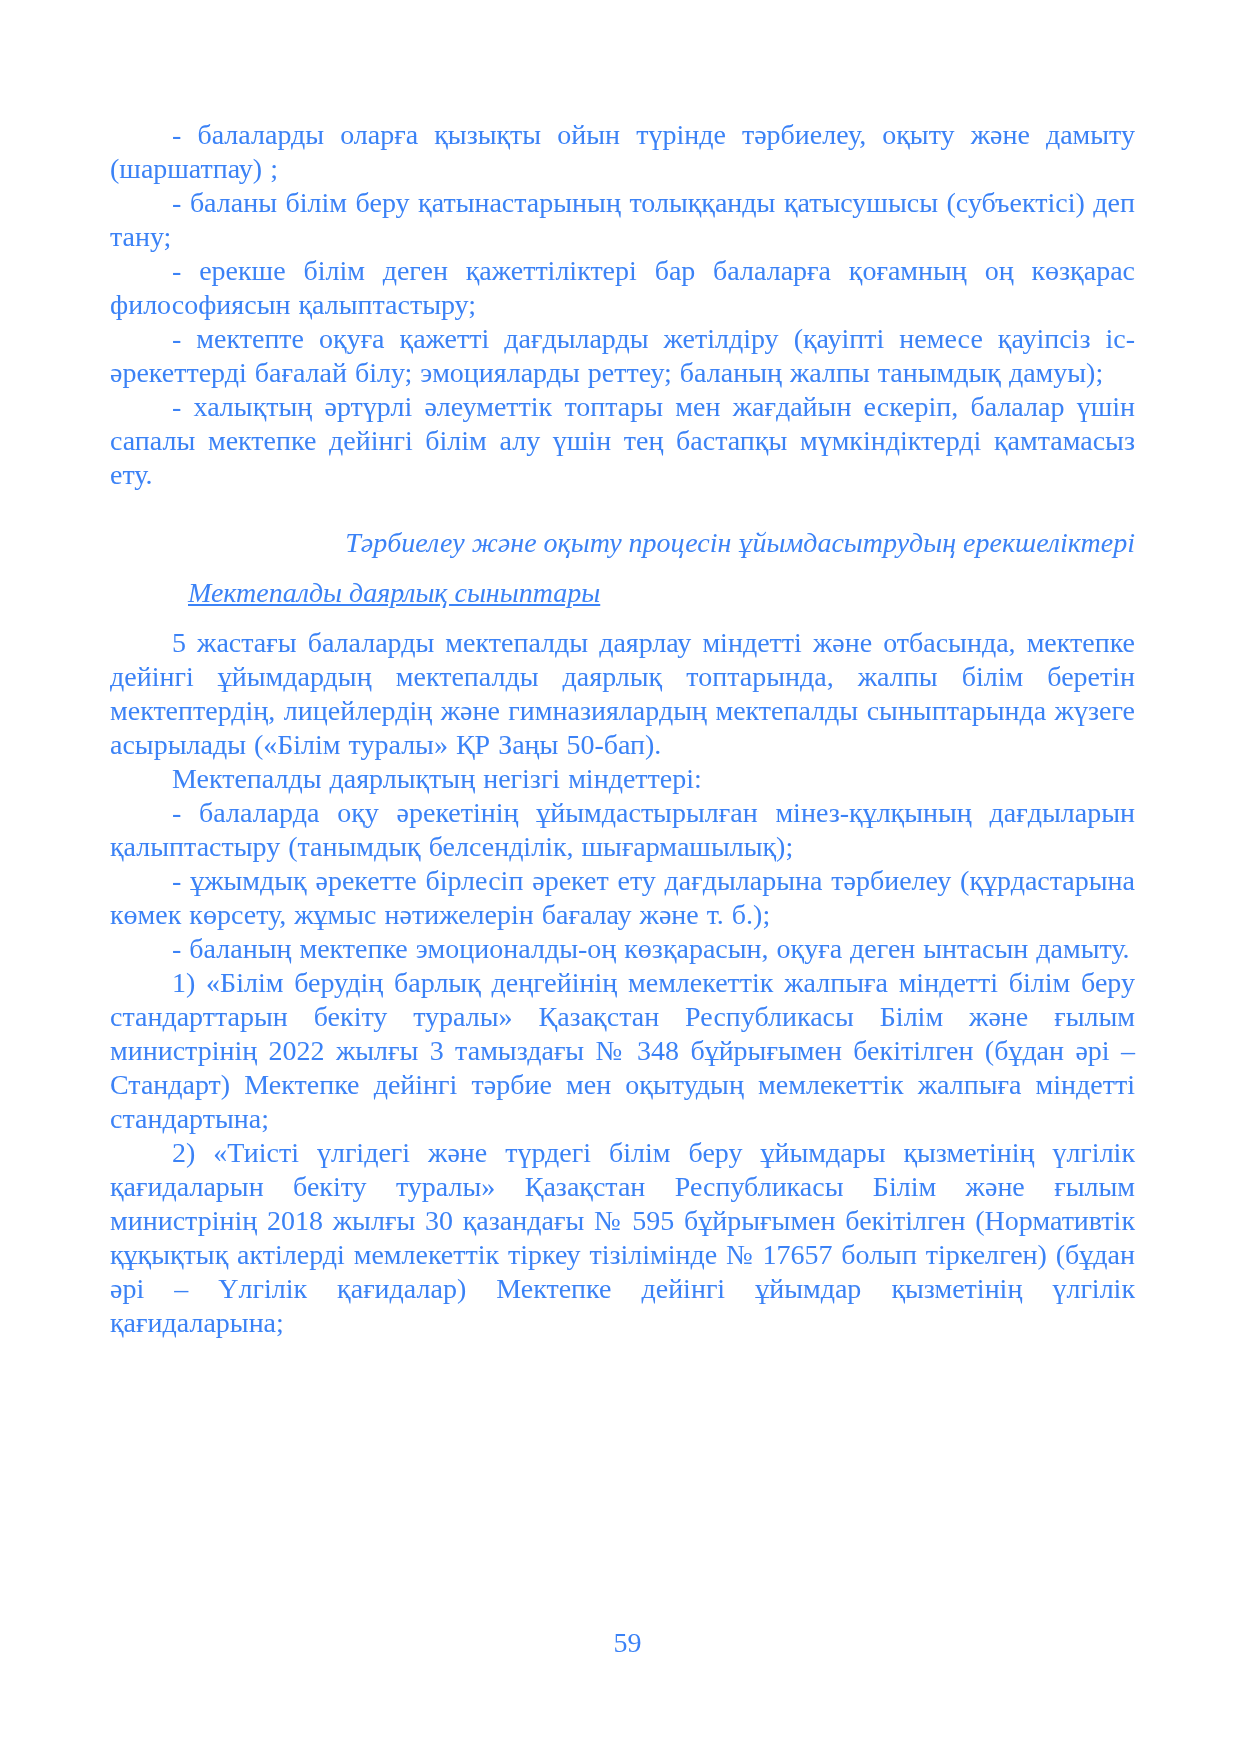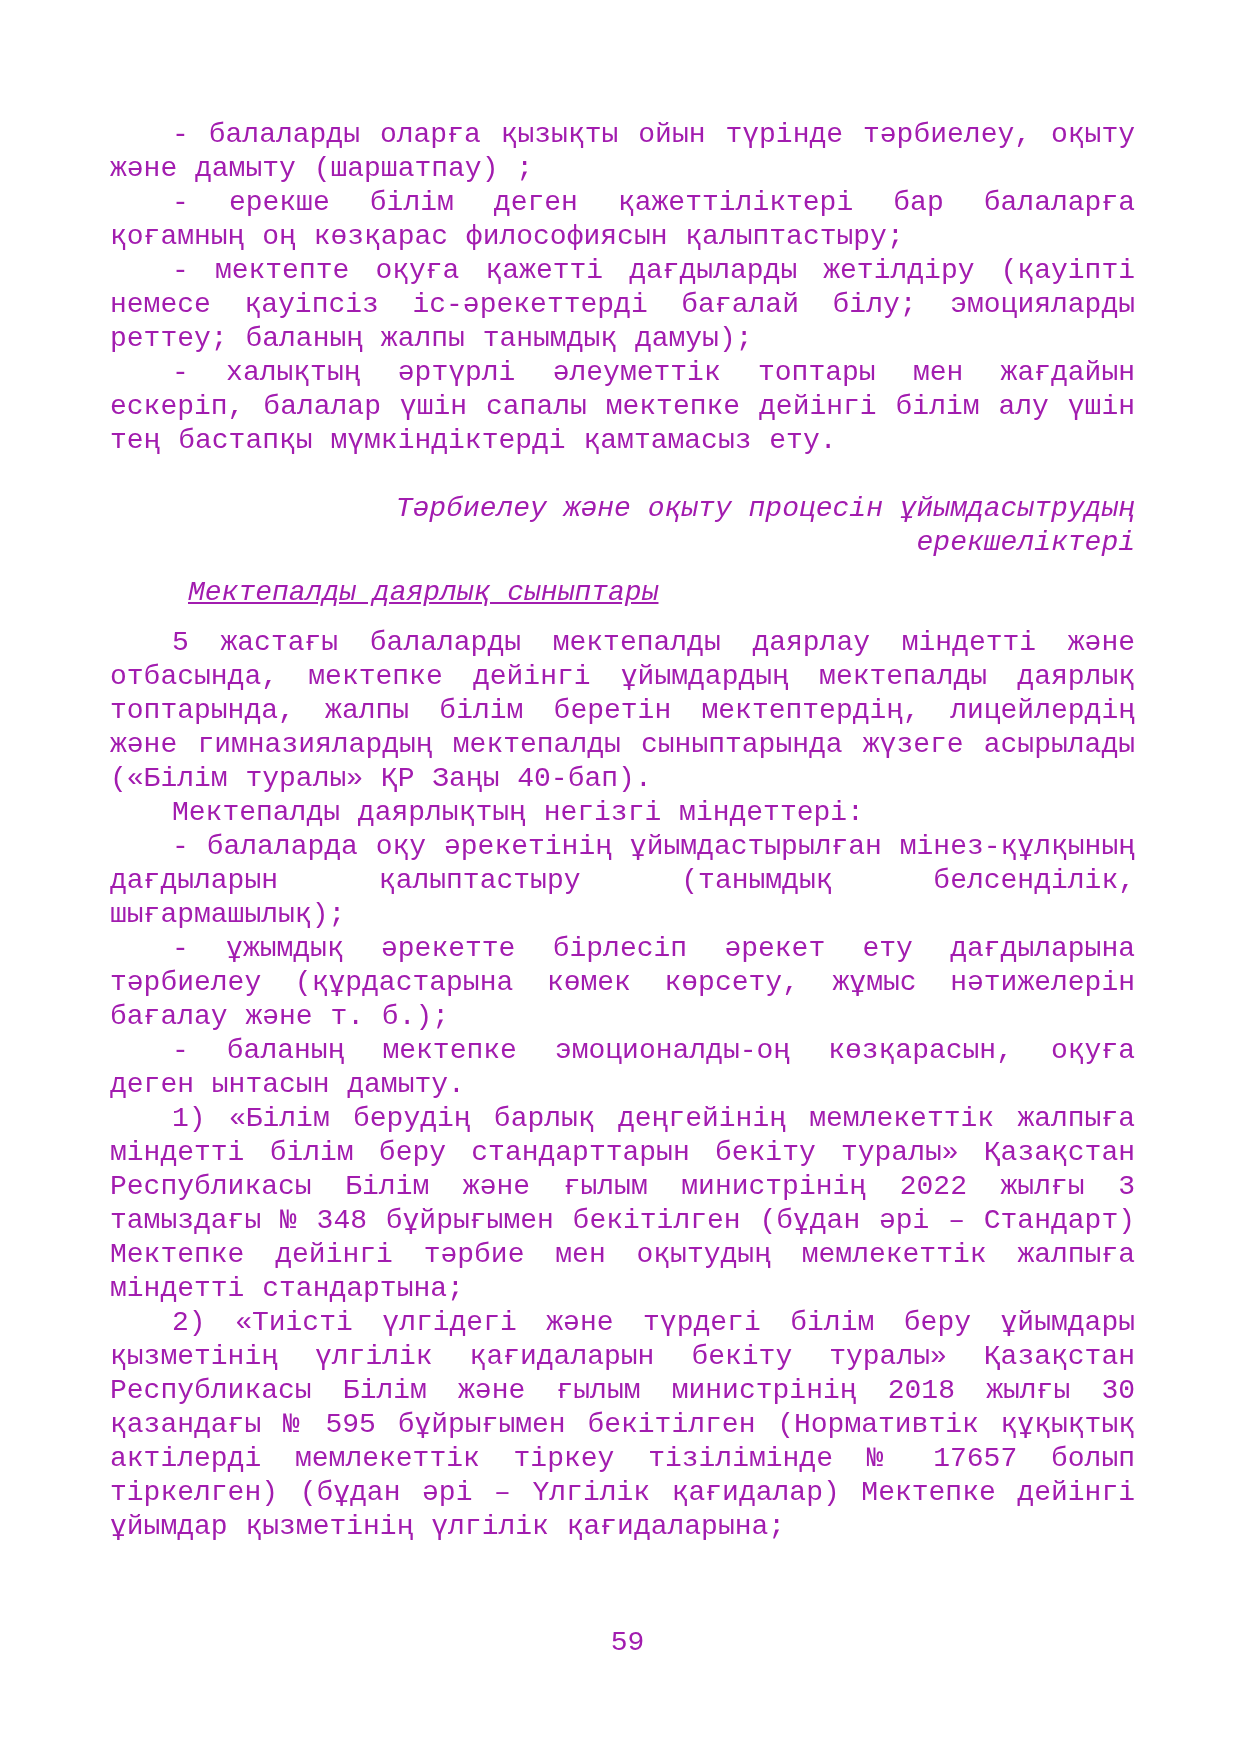--- a/index.html
+++ b/index.html
@@ -5,22 +5,22 @@
   html, body {
     margin: 0;
     padding: 0;
     background: #ffffff;
   }
   .page {
     position: relative;
     width: 1241px;
     height: 1755px;
     background: #ffffff;
-    color: #a21caf;
-    font-family: Liberation Mono, monospace;
+    color: #3b82f6;
+    font-family: Liberation Serif, serif;
     font-size: 28px;
     line-height: 34px;
     box-sizing: border-box;
     padding: 118px 106px 0 110px;
     overflow: hidden;
   }
   .doc-body {
     width: 100%;
   }
   .para {
@@ -55,28 +55,29 @@
     padding-left: 7px;
   }
 </style>
 </head>
 <body>
 
 <div class="page">
   <div class="doc-body">
 
     <p class="para">- балаларды оларға қызықты ойын түрінде тәрбиелеу, оқыту және дамыту (шаршатпау) ;</p>
+    <p class="para">- баланы білім беру қатынастарының толыққанды қатысушысы (субъектісі) деп тану;</p>
     <p class="para">- ерекше білім деген қажеттіліктері бар балаларға қоғамның оң көзқарас философиясын қалыптастыру;</p>
     <p class="para">- мектепте оқуға қажетті дағдыларды жетілдіру (қауіпті немесе қауіпсіз іс-әрекеттерді бағалай білу; эмоцияларды реттеу; баланың жалпы танымдық дамуы);</p>
     <p class="para">- халықтың әртүрлі әлеуметтік топтары мен жағдайын ескеріп, балалар үшін сапалы мектепке дейінгі білім алу үшін тең бастапқы мүмкіндіктерді қамтамасыз ету.</p>
 
     <p class="heading-italic">Тәрбиелеу және оқыту процесін ұйымдасытрудың ерекшеліктері</p>
     <p class="heading-italic-underline"><span class="u">Мектепалды даярлық сыныптары</span></p>
 
-    <p class="para">5 жастағы балаларды мектепалды даярлау міндетті және отбасында, мектепке дейінгі ұйымдардың мектепалды даярлық топтарында, жалпы білім беретін мектептердің, лицейлердің және гимназиялардың мектепалды сыныптарында жүзеге асырылады («Білім туралы» ҚР Заңы 40-бап).</p>
+    <p class="para">5 жастағы балаларды мектепалды даярлау міндетті және отбасында, мектепке дейінгі ұйымдардың мектепалды даярлық топтарында, жалпы білім беретін мектептердің, лицейлердің және гимназиялардың мектепалды сыныптарында жүзеге асырылады («Білім туралы» ҚР Заңы 50-бап).</p>
     <p class="para">Мектепалды даярлықтың негізгі міндеттері:</p>
     <p class="para">- балаларда оқу әрекетінің ұйымдастырылған мінез-құлқының дағдыларын қалыптастыру (танымдық белсенділік, шығармашылық);</p>
     <p class="para">- ұжымдық әрекетте бірлесіп әрекет ету дағдыларына тәрбиелеу (құрдастарына көмек көрсету, жұмыс нәтижелерін бағалау және т. б.);</p>
     <p class="para">- баланың мектепке эмоционалды-оң көзқарасын, оқуға деген ынтасын дамыту.</p>
     <p class="para">1) «Білім берудің барлық деңгейінің мемлекеттік жалпыға міндетті білім беру стандарттарын бекіту туралы» Қазақстан Республикасы Білім және ғылым министрінің 2022 жылғы 3 тамыздағы № 348 бұйрығымен бекітілген (бұдан әрі – Стандарт) Мектепке дейінгі тәрбие мен оқытудың мемлекеттік жалпыға міндетті стандартына;</p>
     <p class="para">2) «Тиісті үлгідегі және түрдегі білім беру ұйымдары қызметінің үлгілік қағидаларын бекіту туралы» Қазақстан Республикасы Білім және ғылым министрінің 2018 жылғы 30 қазандағы № 595 бұйрығымен бекітілген (Нормативтік құқықтық актілерді мемлекеттік тіркеу тізілімінде № 17657 болып тіркелген) (бұдан әрі – Үлгілік қағидалар) Мектепке дейінгі ұйымдар қызметінің үлгілік қағидаларына;</p>
 
   </div>
 
   <div class="footer">59</div>

